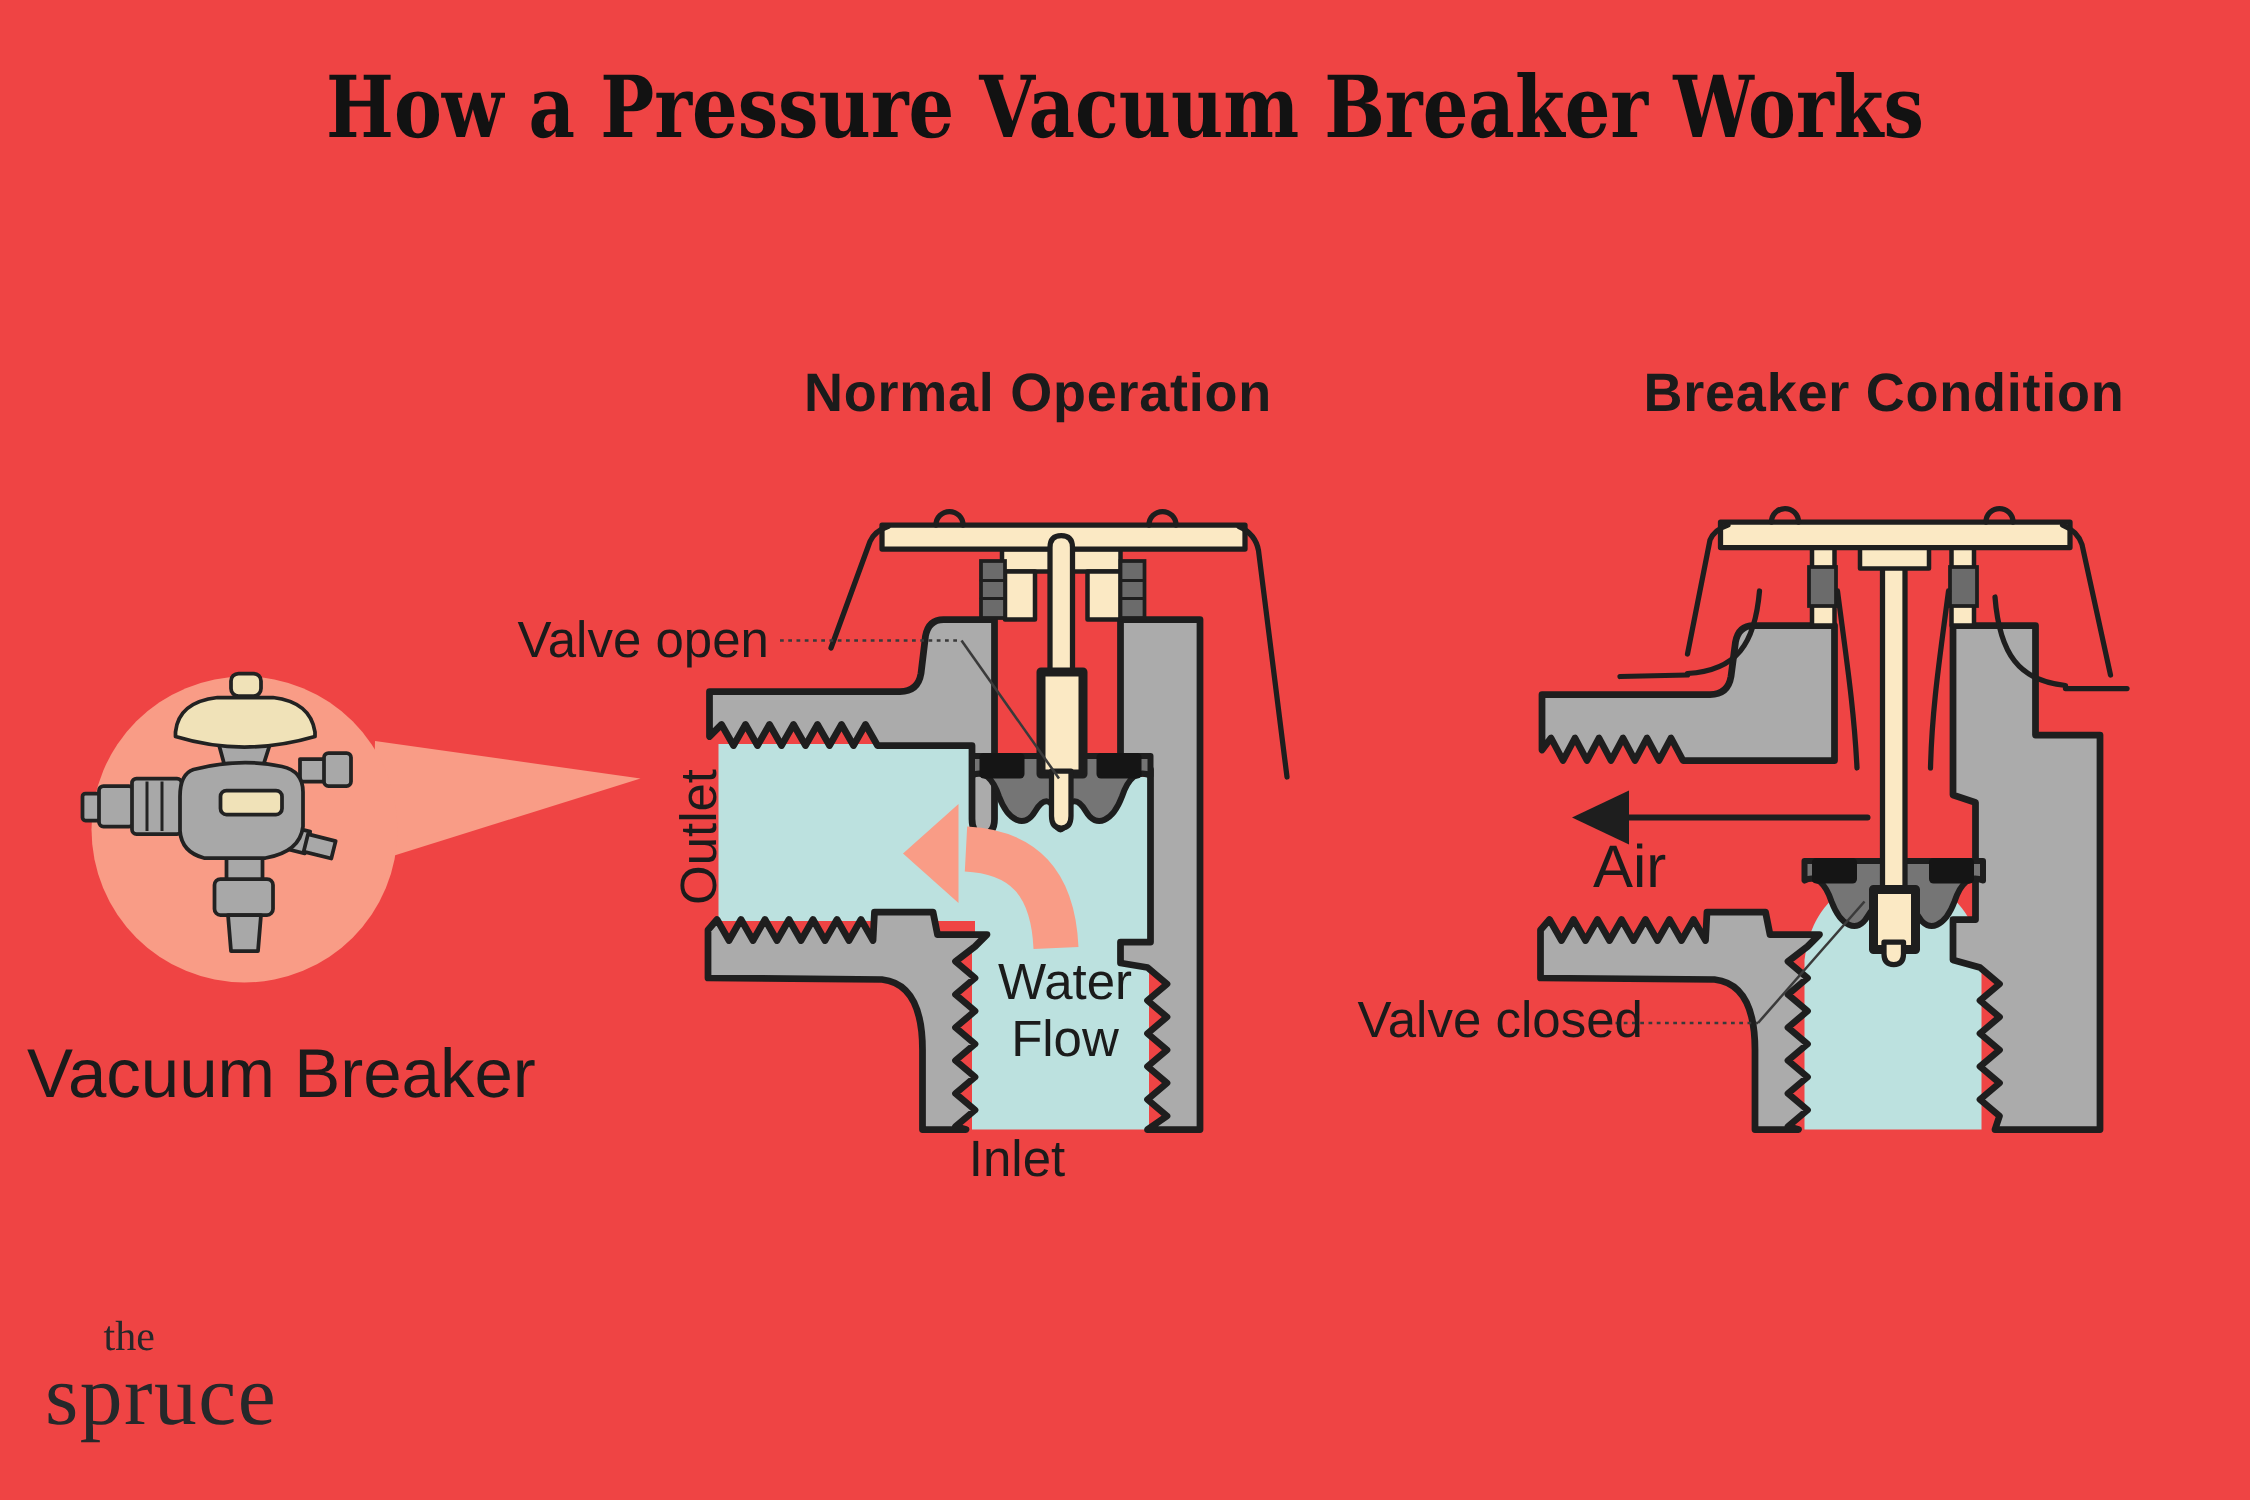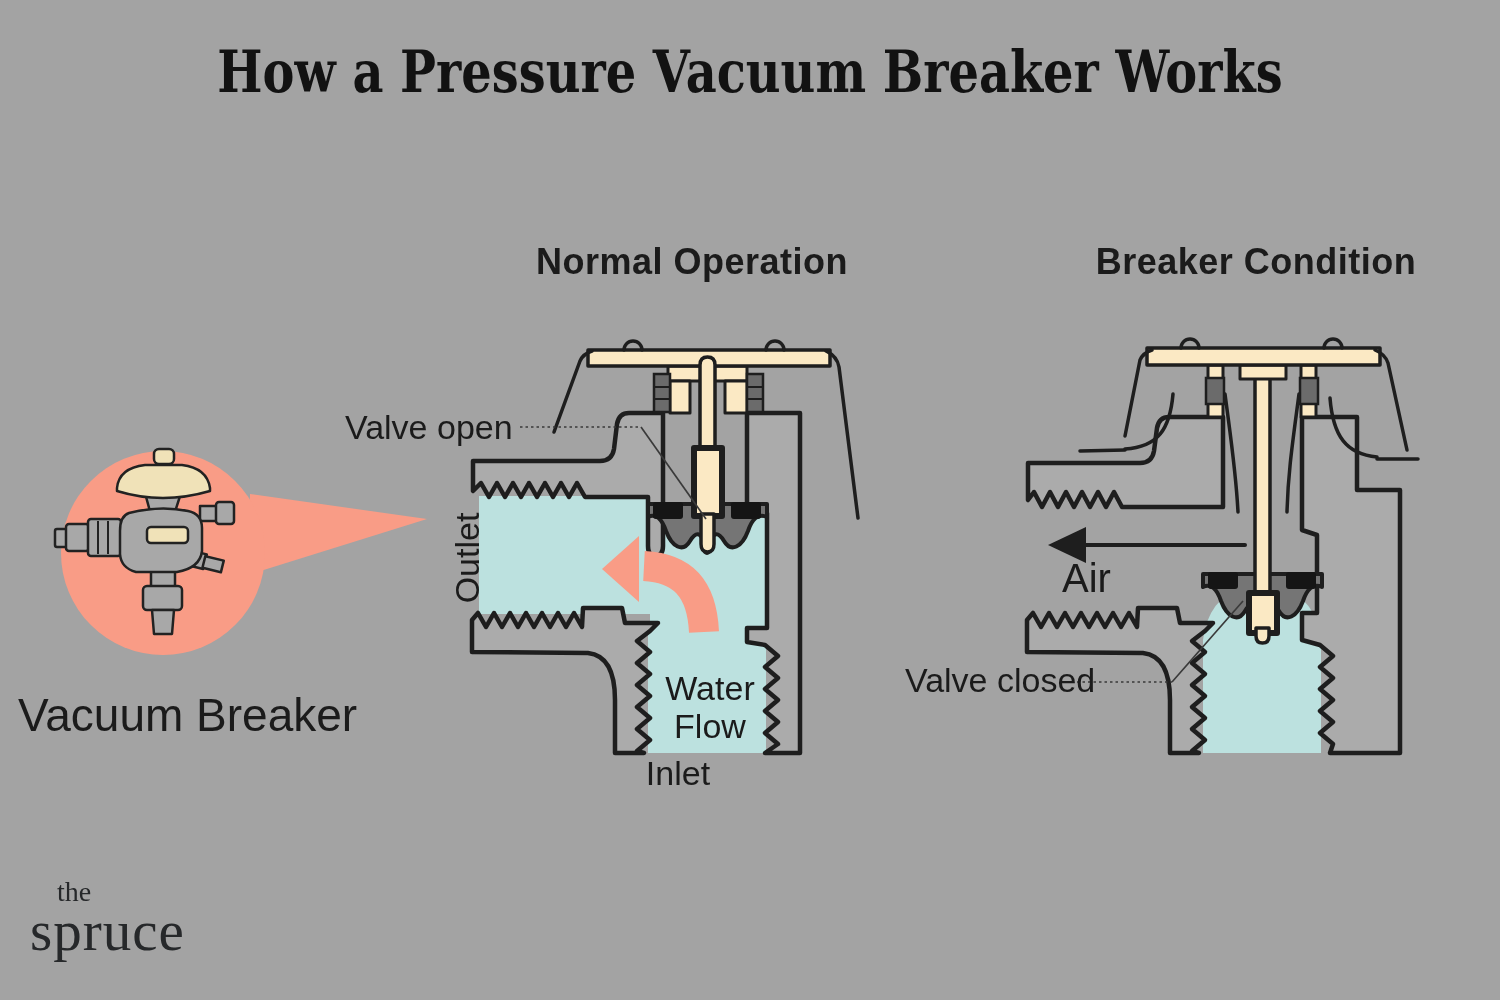--- a/index.html
+++ b/index.html
@@ -1,19 +1,19 @@
 <!DOCTYPE html>
 <html><head>
 <meta charset="utf-8">
 <style>
   html,body{margin:0;padding:0;}
   .canvas{
     position:relative;
     width:1500px;height:1000px;
-    background:#a3a3a3;
+    background:#ef4444;
     font-family:"Liberation Sans", sans-serif;
     overflow:hidden;
     color:#1b1b1b;
   }
   .art{position:absolute;left:0;top:0;}
   .label{position:absolute;white-space:nowrap;color:#1b1b1b;}
   .title{
     position:absolute;left:0;right:0;top:38px;
     text-align:center;
     font-family:"DejaVu Serif", serif;
@@ -24,26 +24,26 @@
   .heading{
     position:absolute;top:241px;width:420px;text-align:center;
     font-size:36px;font-weight:700;letter-spacing:0.5px;color:#1b1b1b;
   }
   .heading.normal{left:482px;}
   .heading.backflow{left:1046px;}
   .lbl33{font-size:34px;font-weight:400;}
   .vacuum-label{left:18px;top:688px;width:300px;text-align:left;font-size:46px;}
   .valve-open{left:345px;top:408px;}
   .outlet{left:467px;top:558px;transform:translate(-50%,-50%) rotate(-90deg);}
-  .waterflow{left:634px;top:636px;width:152px;text-align:center;line-height:38px;font-size:34px;margin-top:33px;}
+  .waterflow{left:634px;top:636px;width:152px;text-align:center;line-height:38px;font-size:34px;}
   .inlet{left:602px;top:754px;width:152px;text-align:center;}
   .air{left:1062px;top:556px;font-size:40px;font-weight:400;}
   .valve-closed{left:869px;top:661px;margin-left:36px;}
   .logo{position:absolute;left:30px;top:878px;color:#26282a;font-family:"Liberation Serif", serif;}
-  .logo .top{font-size:28px;margin-left:27px;line-height:28px;}
+  .logo .top{font-size:28px;margin-left:39px;line-height:28px;}
   .logo .name{font-size:57px;line-height:50px;letter-spacing:1px;}
   
   .water{fill:#BCE1DF;stroke:none;}
   .body{fill:#ABABAB;stroke:#1E1E1E;stroke-width:4.5;stroke-linejoin:round;}
   .poppet{fill:#757575;stroke:#1E1E1E;stroke-width:4;stroke-linejoin:round;}
   .seal{fill:#151515;stroke:none;}
   .cream{fill:#FBE9C4;stroke:#1E1E1E;stroke-width:3;stroke-linejoin:round;}
   .stem{fill:#FBE9C4;stroke:#1E1E1E;stroke-width:3.5;stroke-linejoin:round;}
   .stem.thick{stroke-width:6;}
   .spacer{fill:#6B6B6B;stroke:#1E1E1E;stroke-width:2.5;}

